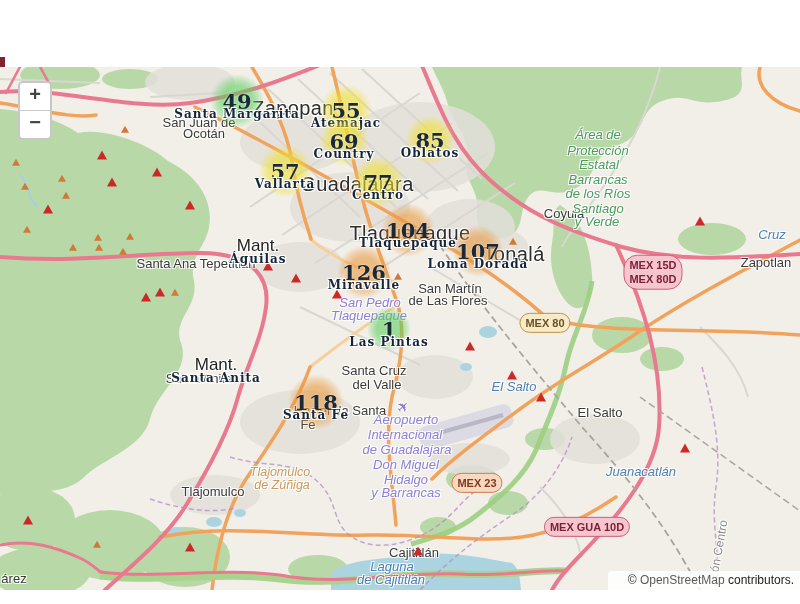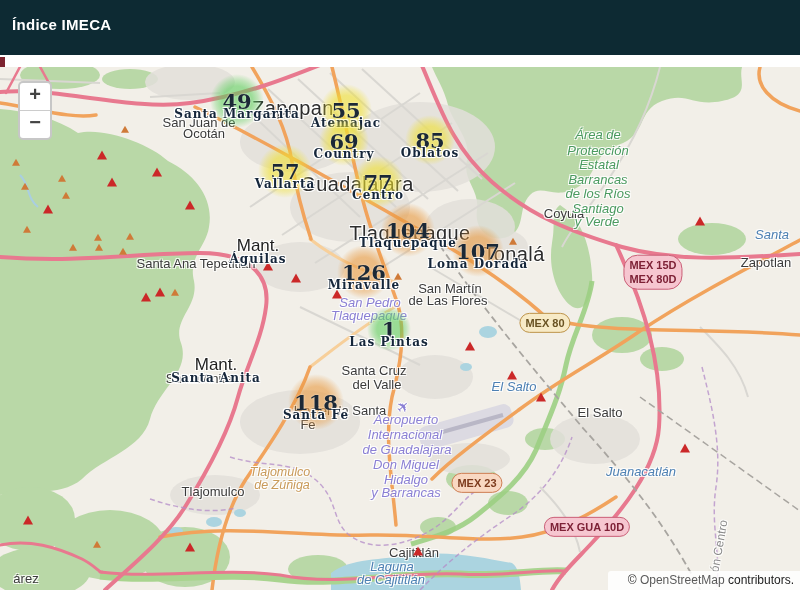--- a/index.html
+++ b/index.html
@@ -60,23 +60,20 @@
         padding:2px 6px 3px 20px;font:12px "Liberation Sans",sans-serif;color:#333;
         border-top-left-radius:3px;}
   .attr .lnk{color:#5a5a5a;text-decoration:none;}
   .attr .sfx{color:#222;}
 </style>
 </head>
 <body>
 
 <div class="page">
 
-  <header class="hdr">
-    <h1>Índice IMECA</h1>
-  </header>
 
   <div class="edge-art"></div>
 
   <div class="map">
 
     <svg width="800" height="523" viewBox="0 0 800 523">
       <rect width="800" height="523" fill="#f2efe8"></rect>
 
       <g fill="#b9d8a7">
         <path d="M0,42 C28,44 58,52 78,66 C104,60 148,76 168,94 C196,108 214,132 209,160 C206,180 188,190 194,214 C199,240 172,252 181,276 C191,305 158,322 150,352 C142,382 104,390 82,412 C58,432 24,420 0,428 Z"></path>
@@ -200,26 +197,26 @@
         <span class="lbl town" style="left: 448px; top: 233px;">de Las Flores</span>
         <span class="lbl town" style="left: 374px; top: 303px;">Santa Cruz</span>
         <span class="lbl town" style="left: 377px; top: 317px;">del Valle</span>
         <span class="lbl town" style="left: 600px; top: 345px;">El Salto</span>
         <span class="lbl town" style="left: 340px; top: 343px;">Hacienda Santa</span>
         <span class="lbl town" style="left: 308px; top: 357px;">Fe</span>
         <span class="lbl town" style="left: 199px; top: 311px;">Santa Anita</span>
         <span class="lbl town" style="left: 213px; top: 424px;">Tlajomulco</span>
         <span class="lbl town" style="left: 414px; top: 485px;">Cajititlán</span>
         <span class="lbl town" style="left: 766px; top: 195px;">Zapotlan</span>
-        <span class="lbl town" style="left: 14px; top: 511px; margin-left: 12px;">árez</span>
+        <span class="lbl town" style="left: 14px; top: 511px;">árez</span>
         <span class="lbl water" style="left: 514px; top: 319px;">El Salto</span>
         <span class="lbl water" style="left: 641px; top: 404px;">Juanacatlán</span>
         <span class="lbl water" style="left: 392px; top: 499px;">Laguna</span>
         <span class="lbl water" style="left: 391px; top: 512px;">de Cajititlán</span>
-        <span class="lbl water" style="left: 772px; top: 167px;">Santa</span>
+        <span class="lbl water" style="left: 772px; top: 167px;">Cruz</span>
         <span class="lbl locality" style="left: 370px; top: 235px;">San Pedro</span>
         <span class="lbl locality" style="left: 369px; top: 248px;">Tlaquepaque</span>
         <span class="lbl locality" style="left: 406px; top: 352px;">Aeropuerto</span>
         <span class="lbl locality" style="left: 405px; top: 367px;">Internacional</span>
         <span class="lbl locality" style="left: 407px; top: 382px;">de Guadalajara</span>
         <span class="lbl locality" style="left: 406px; top: 397px; font-style: italic;">Don Miguel</span>
         <span class="lbl locality" style="left: 406px; top: 412px;">Hidalgo</span>
         <span class="lbl locality" style="left: 406px; top: 425px;">y Barrancas</span>
         <span class="lbl plane" style="left: 403px; top: 340px;">✈</span>
         <span class="lbl hamlet" style="left: 280px; top: 405px;">Tlajomulco</span>

